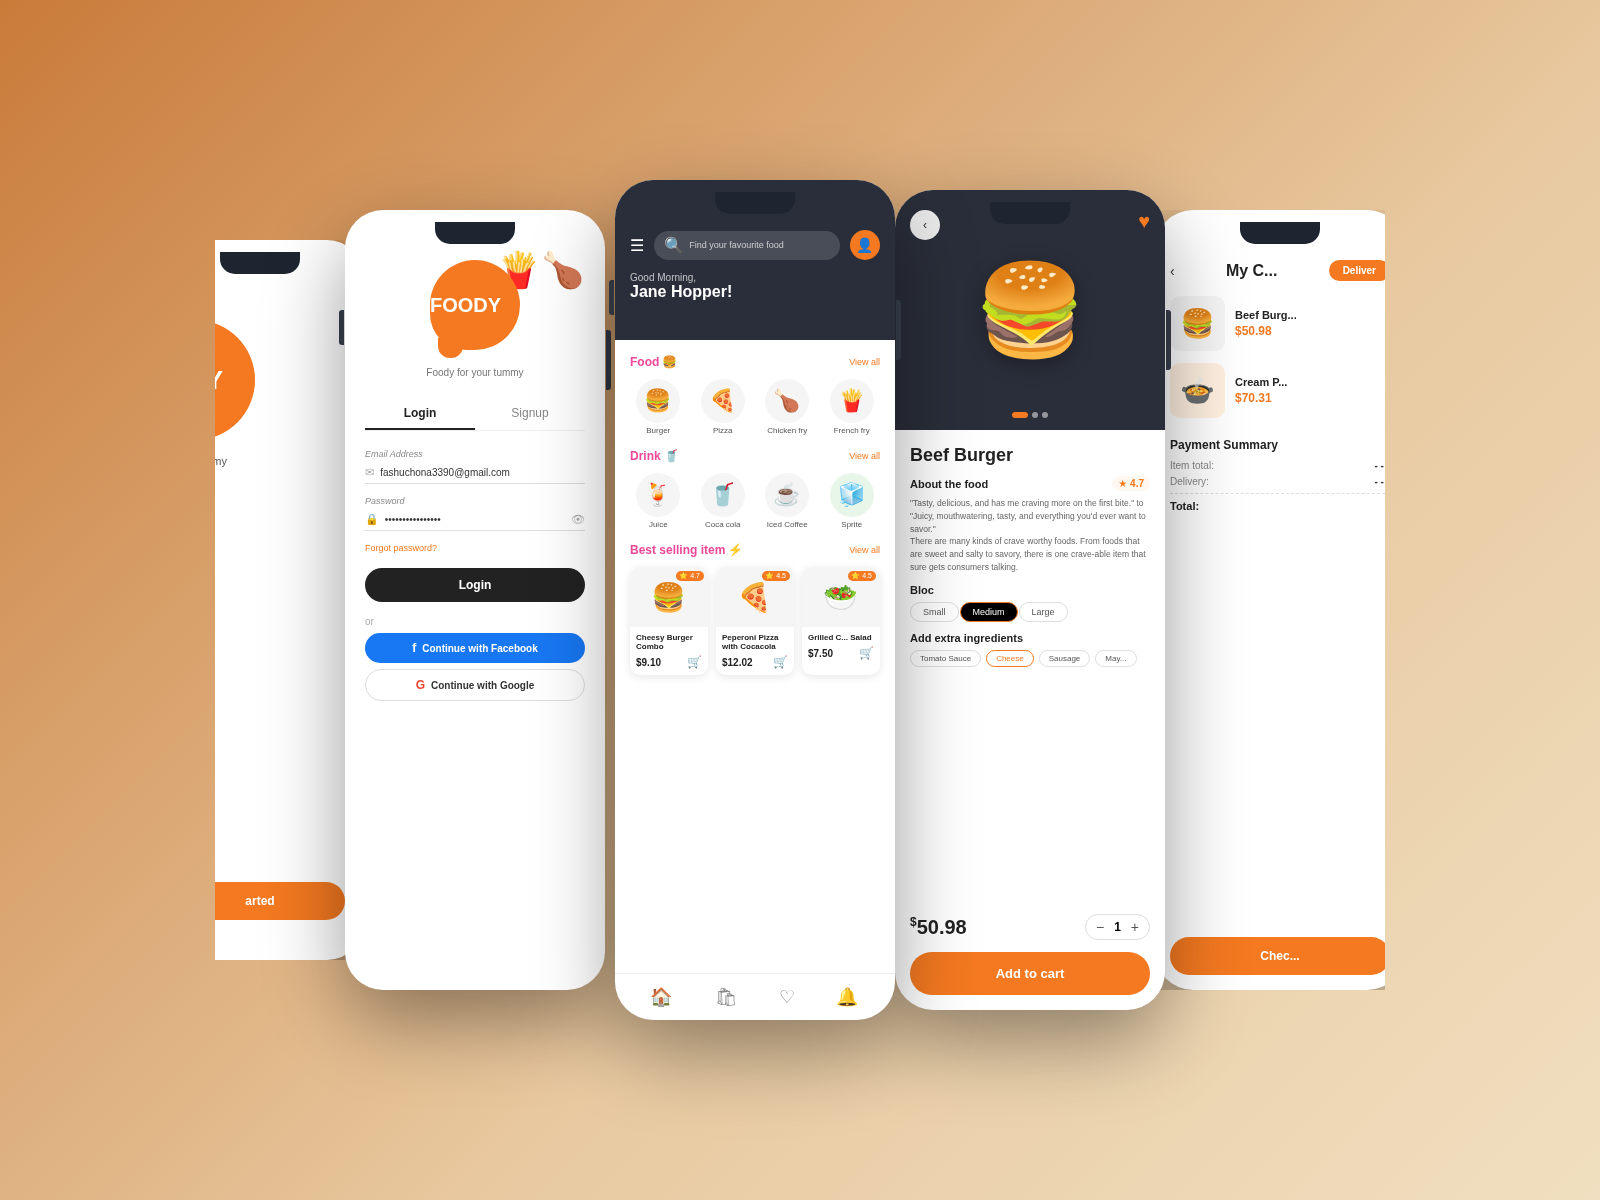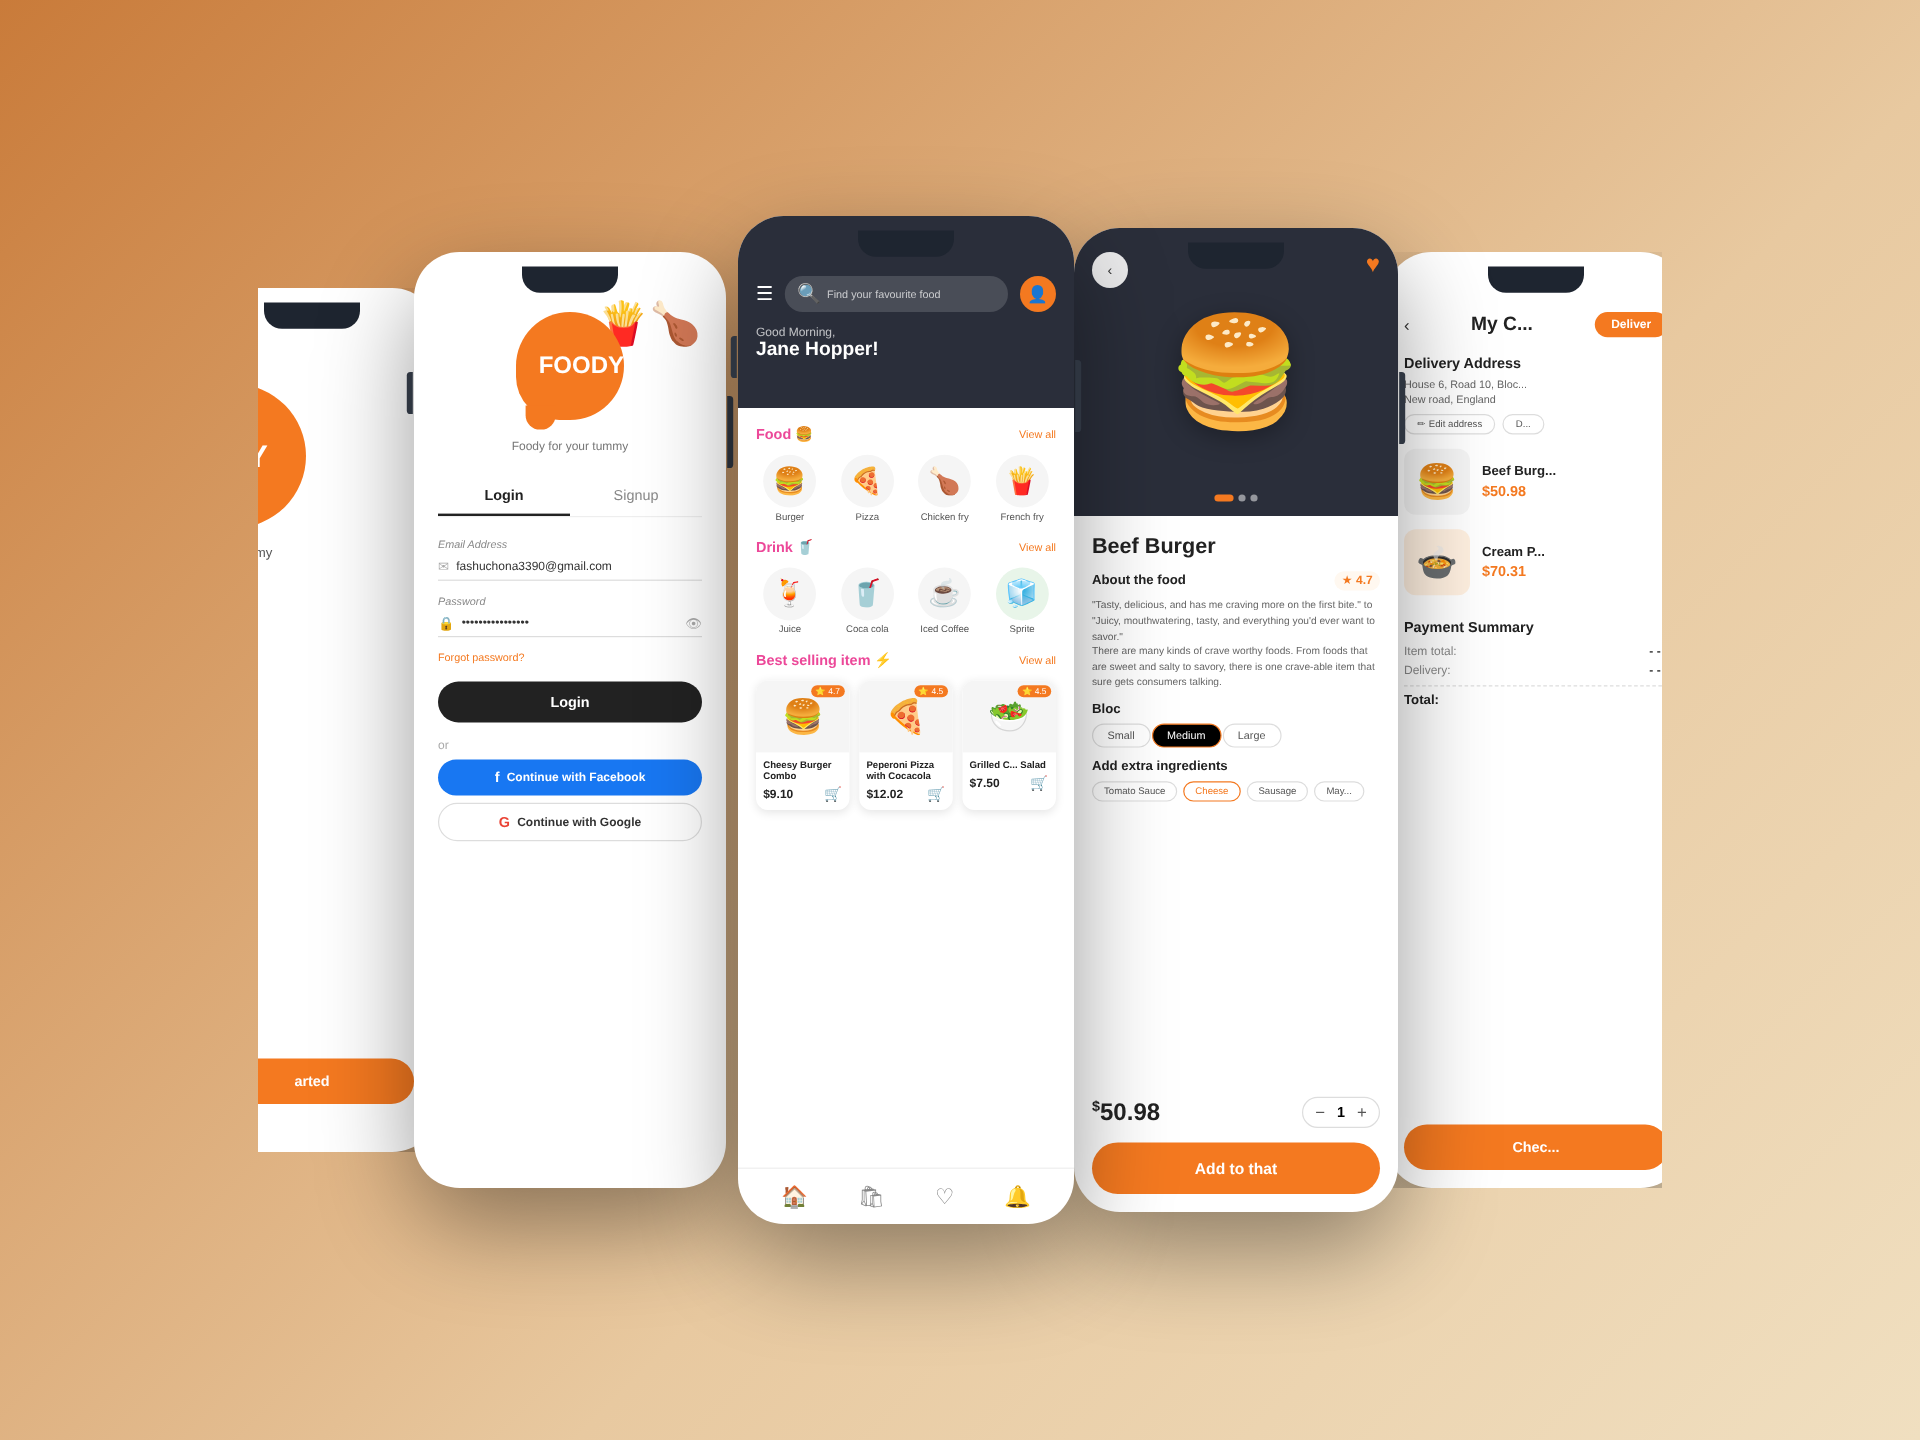--- a/index.html
+++ b/index.html
@@ -183,21 +183,21 @@
       align-items: center;
       margin-bottom: 20px;
     }
     .login-logo-circle {
       width: 90px;
       height: 90px;
       background: #f47920;
       border-radius: 50% 50% 50% 40%;
       display: flex;
       align-items: center;
-      justify-content: flex-end;
+      justify-content: flex-start;
       position: relative;
       margin-bottom: 5px;
     }
     .login-logo-circle::after {
       content: '';
       position: absolute;
       bottom: -8px;
       left: 8px;
       width: 25px;
       height: 20px;
@@ -1084,49 +1084,35 @@
         <div class="product-footer">
           <div class="product-price-big">
             <sup>$</sup><span>50.98</span>
           </div>
           <div class="qty-control">
             <button class="qty-btn">−</button>
             <span class="qty-val">1</span>
             <button class="qty-btn">+</button>
           </div>
         </div>
-        <button class="add-to-cart-btn">Add to that</button>
+        <button class="add-to-cart-btn">Add to cart</button>
       </div>
     </div>
   </div>
 
   <div class="phone phone5">
     <div class="phone-notch"></div>
     <div class="phone-screen">
       <div class="cart-screen">
         <div class="cart-header">
           <span class="cart-back">‹</span>
           <span class="cart-title">My C...</span>
           <button class="deliver-btn">Deliver</button>
         </div>
 
-        <div class="delivery-section">
-          <div class="delivery-title">Delivery Address</div>
-          <div class="delivery-address">
-            <span>House 6, Road 10, Bloc...</span><br>
-            <span>New road, England</span>
-          </div>
-          <div class="address-btns">
-            <button class="addr-btn">
-              <span>✏</span>
-              <span>Edit address</span>
-            </button>
-            <button class="addr-btn">D...</button>
-          </div>
-        </div>
 
         <div class="cart-item">
           <div class="cart-item-img">🍔</div>
           <div class="cart-item-details">
             <div class="cart-item-name">Beef Burg...</div>
             <div class="cart-item-price">$50.98</div>
           </div>
         </div>
 
         <div class="cart-item">

